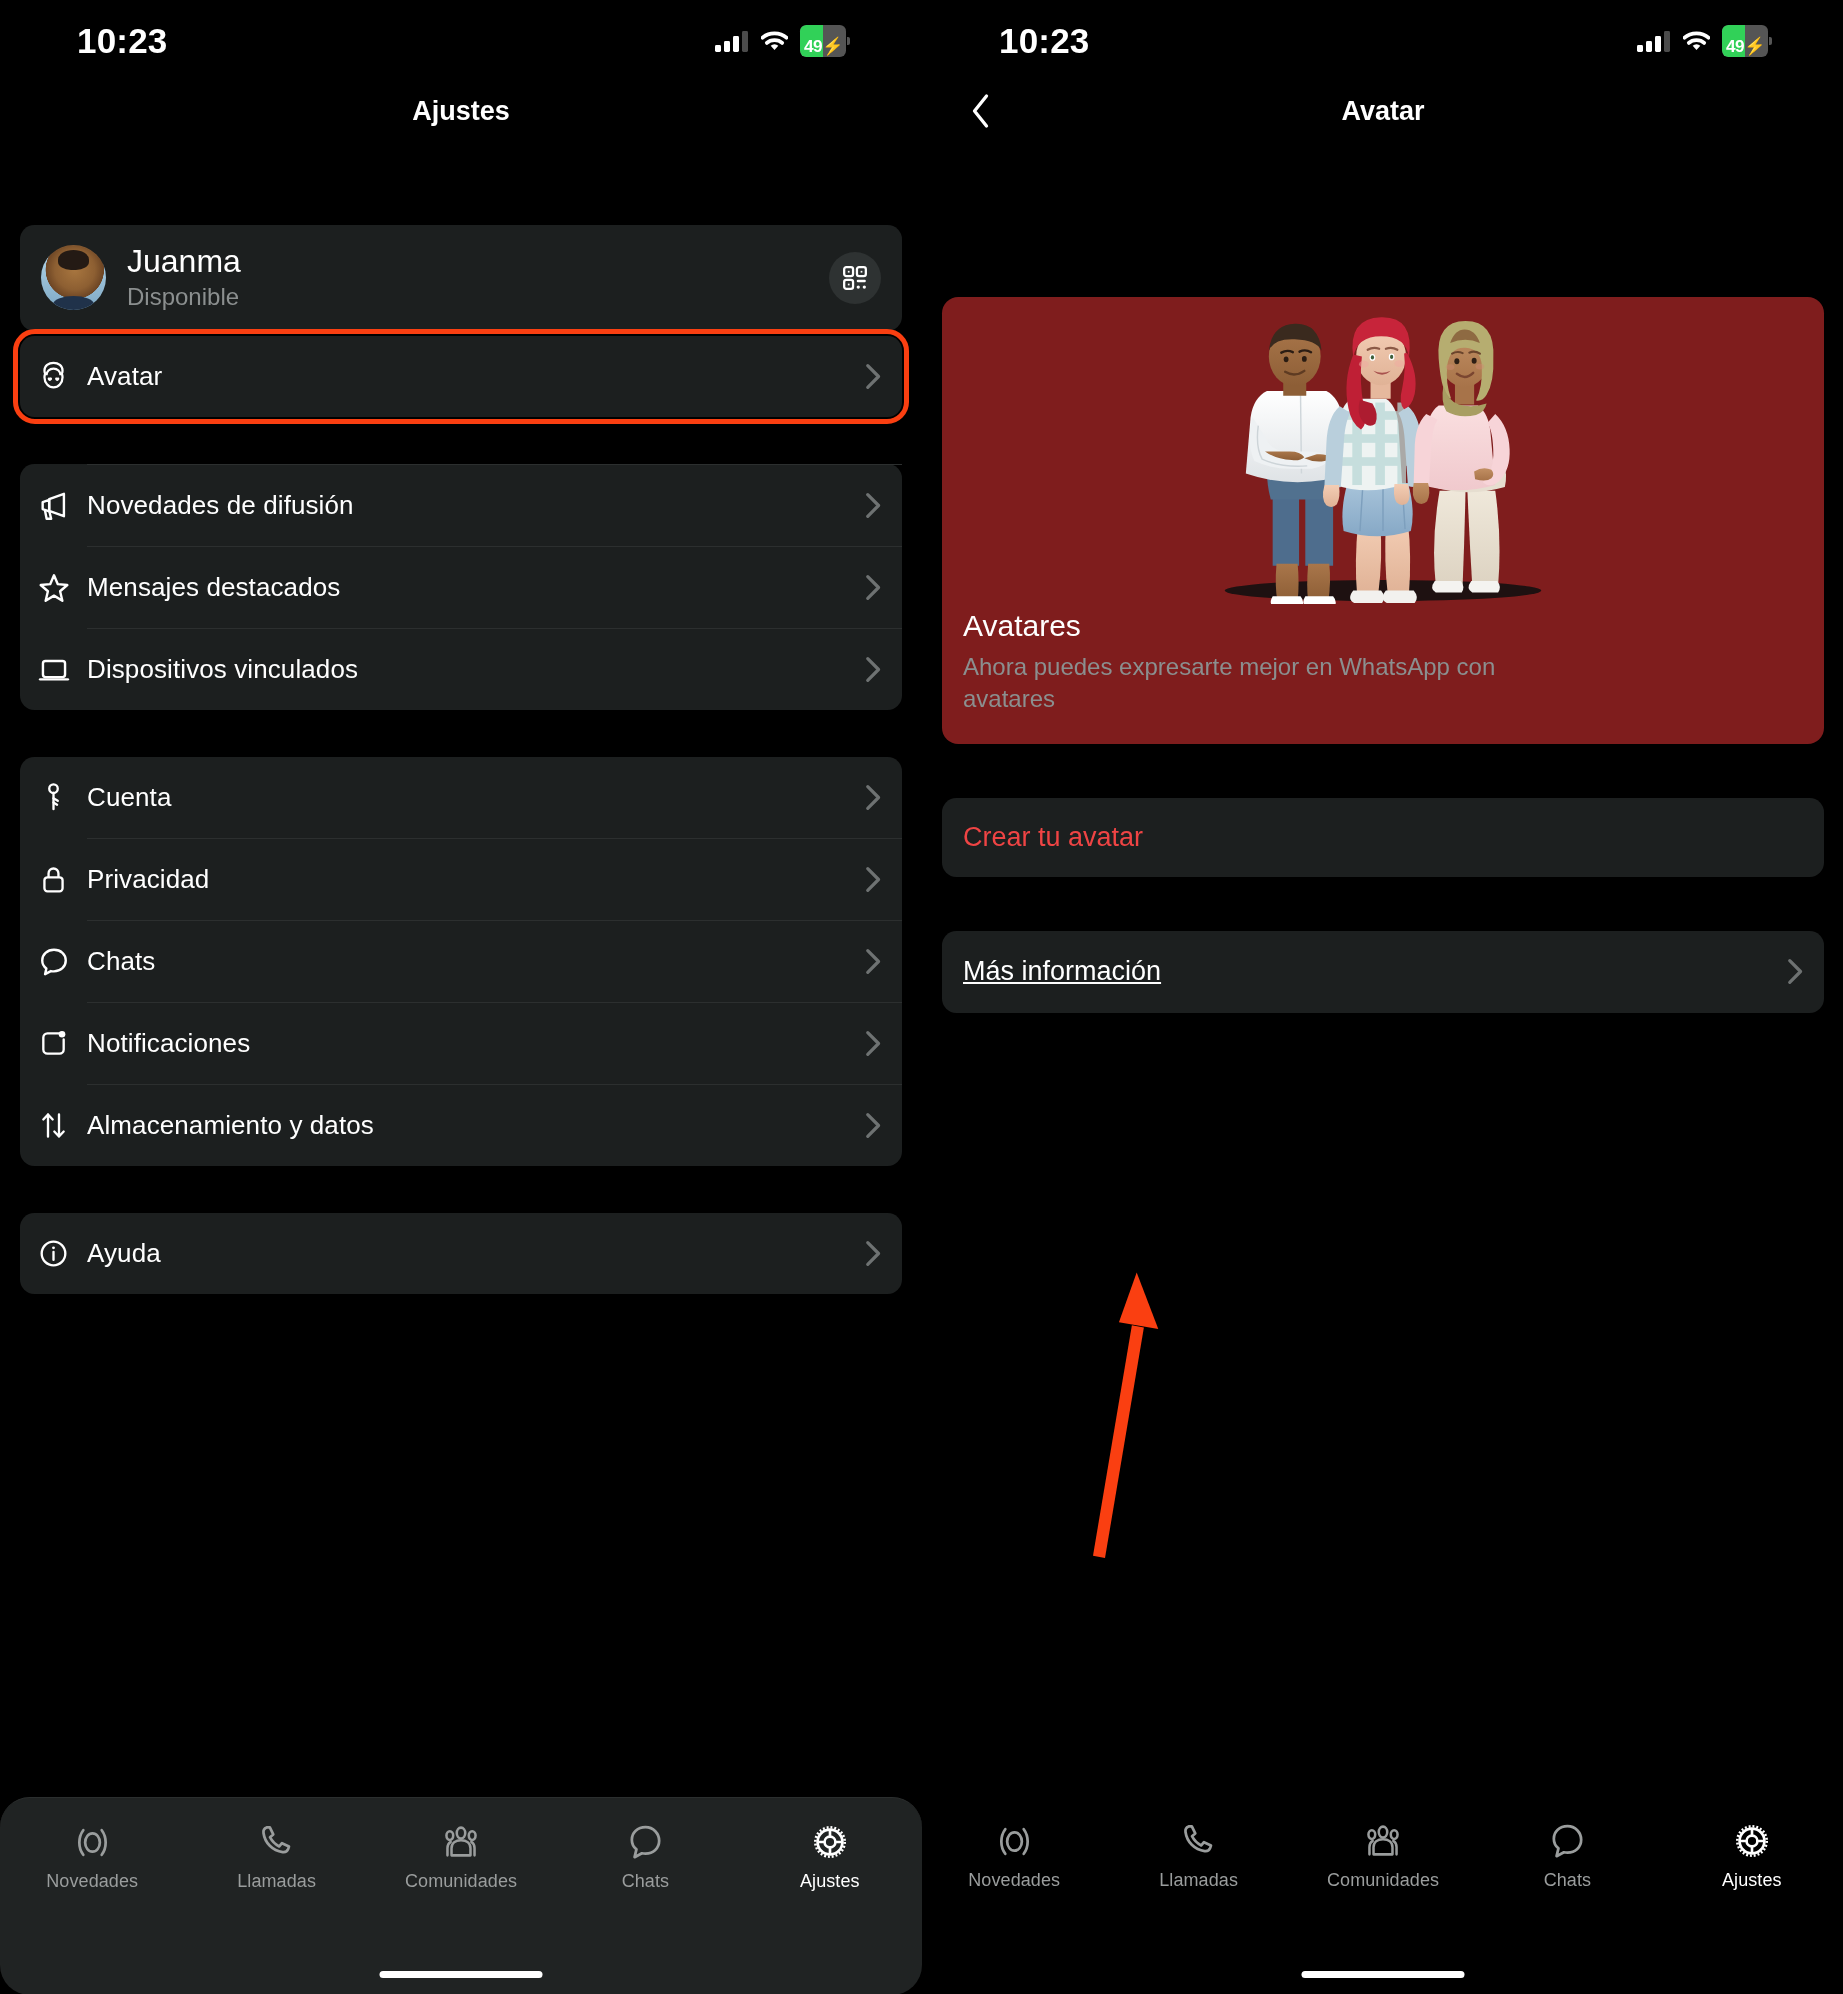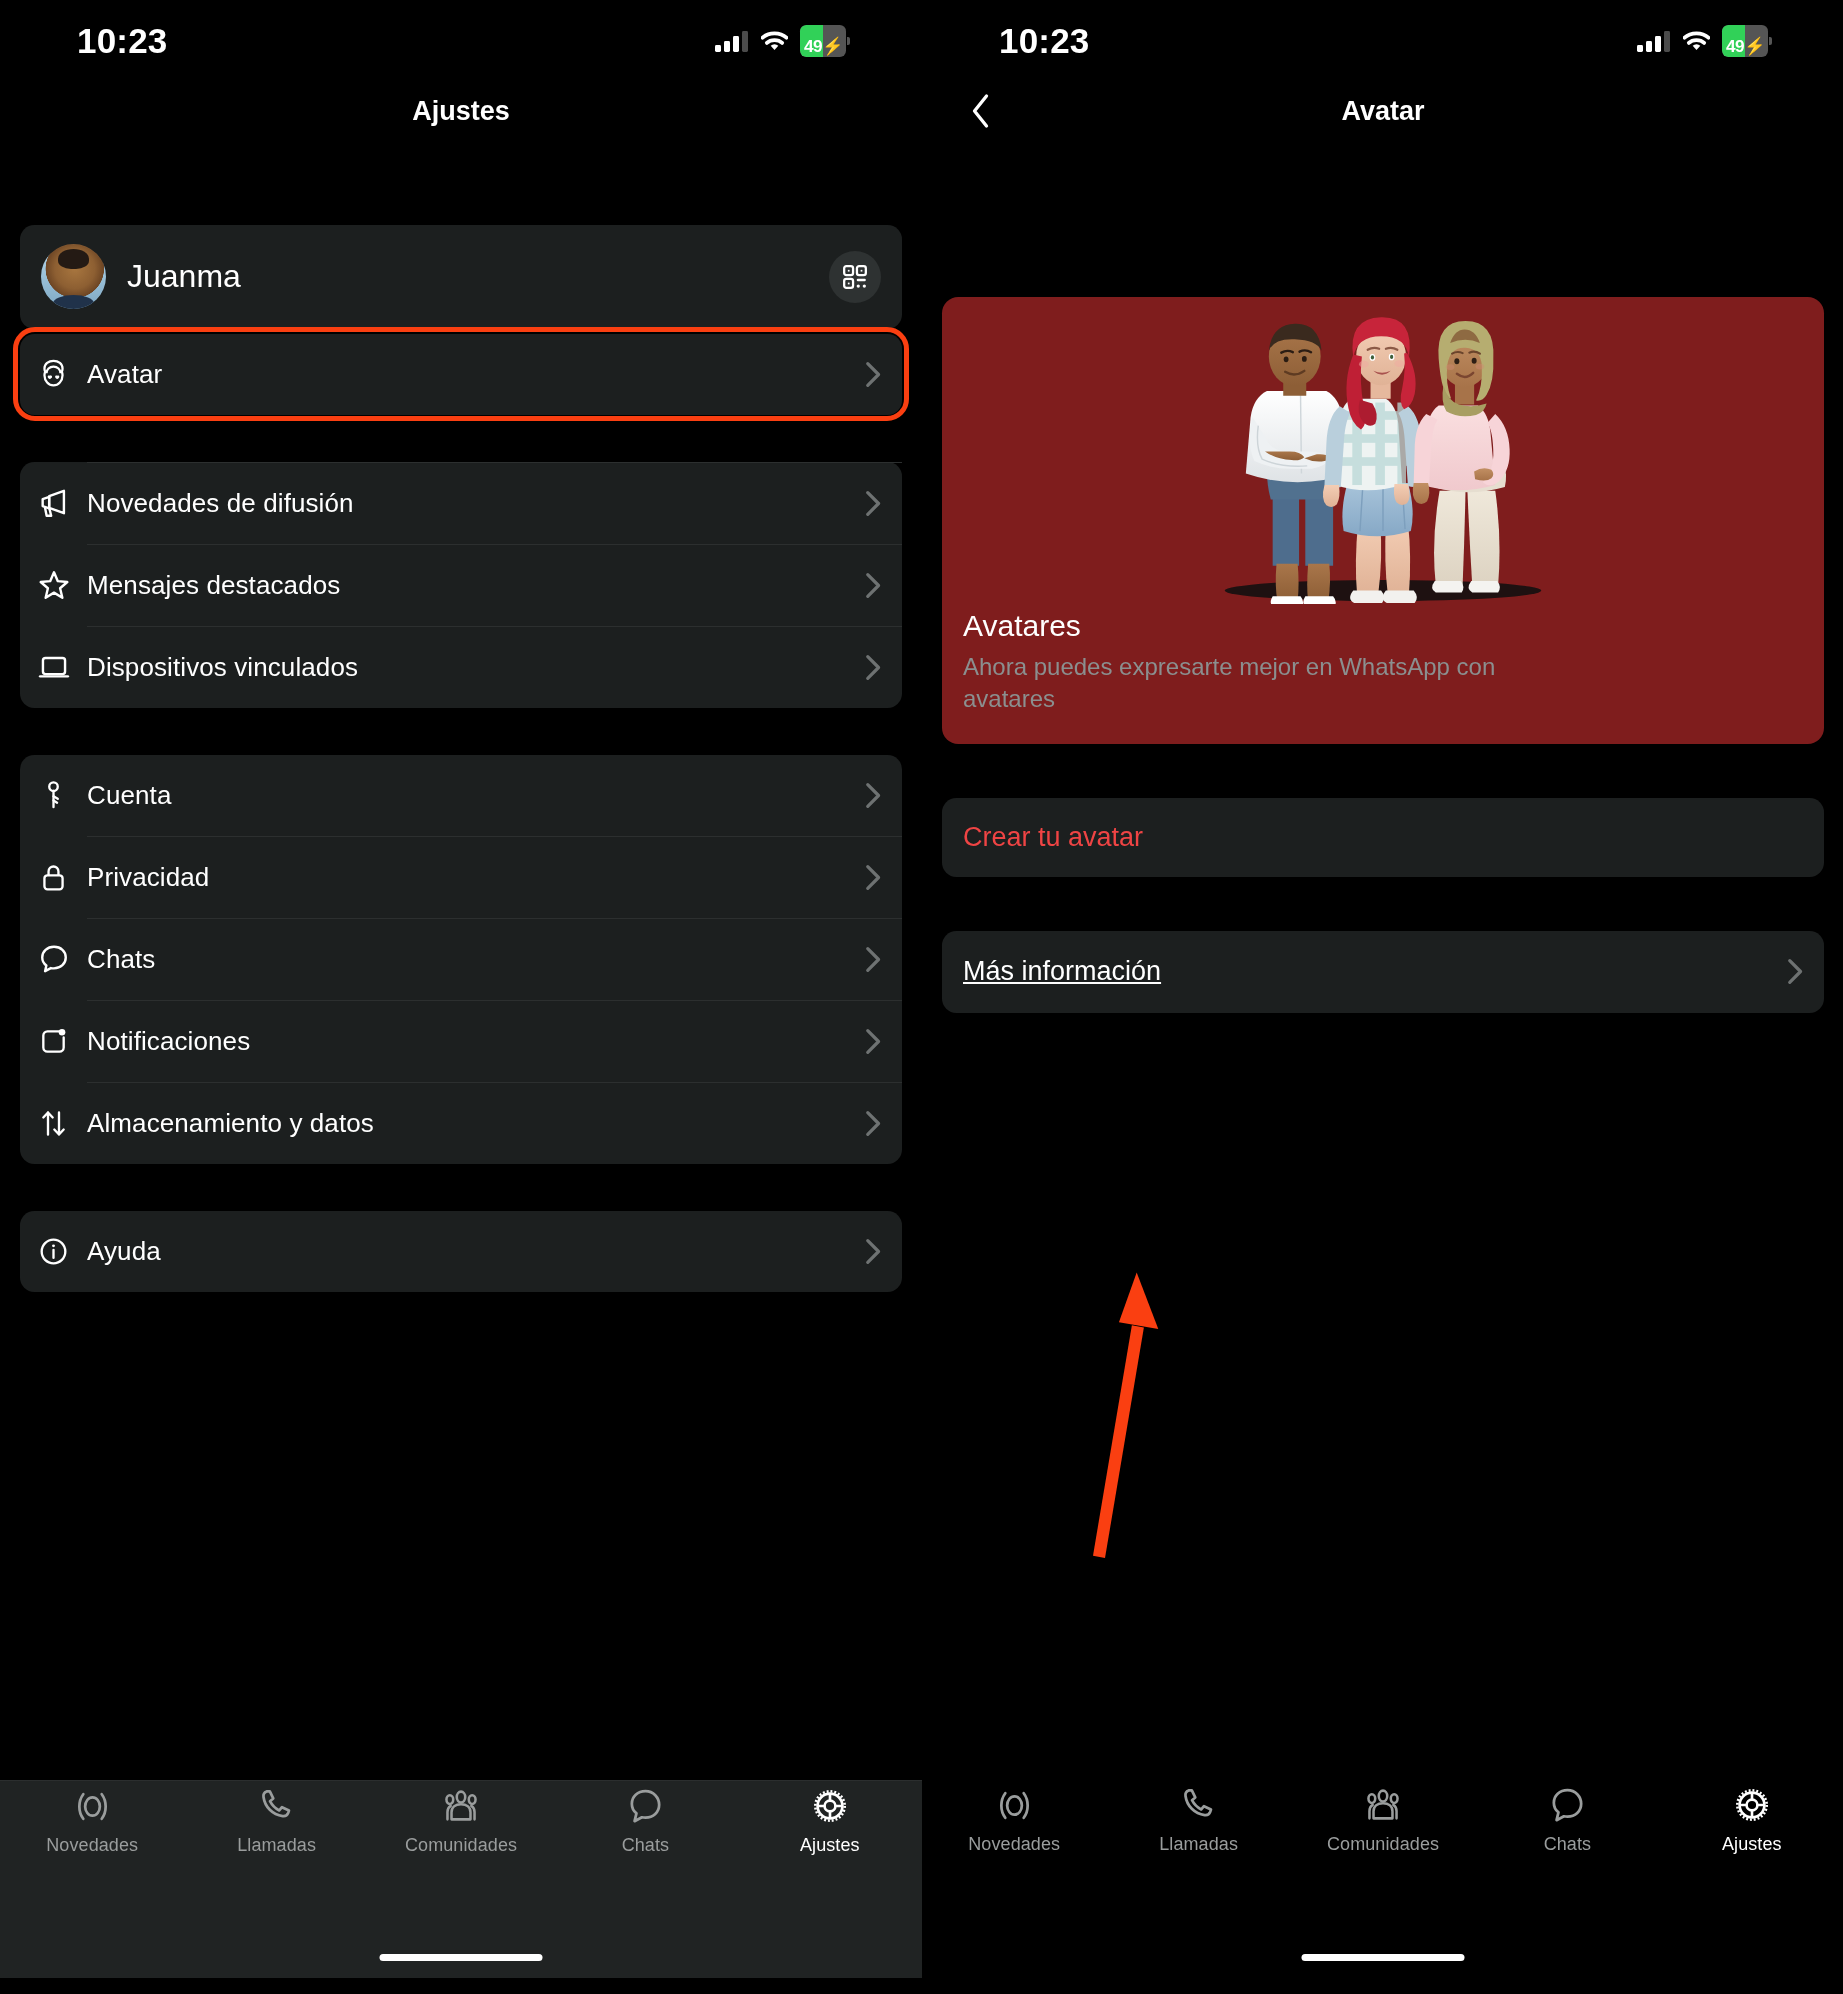--- a/index.html
+++ b/index.html
@@ -90,21 +90,23 @@
   
   .avatar-card { margin-top:4.8px; position:relative; }
   .highlight-box {
     position:absolute; left:-6.7px; top:-6.7px; right:-6.7px; bottom:-6.7px;
     border:5.3px solid #fa3f11; border-radius:22px; pointer-events:none;
   }
   .gap-xl { height:47px; }
 
   
   .tabbar {
-    position:absolute; left:0; bottom:17px; width:922px; height:198px;
+    position:absolute; left:0; bottom:0; width:922px; height:198px;
+    padding-top:19px;
+    border-radius:30px;
   }
   .tabbar.frosted { background:#202323; border-top:1px solid #2b2e2e; }
   .tabs { display:flex; width:100%; }
   .tab { flex:1 1 0; display:flex; flex-direction:column; align-items:center; gap:7.7px; }
   .tab-ico { height:46px; display:flex; align-items:flex-end; justify-content:center; }
   .tab-lbl { font-size:18px; color:#9a9d9d; letter-spacing:0.1px; }
   .tab.active .tab-lbl { color:#fff; }
   .home-ind {
     position:absolute; bottom:17.3px; left:50%; transform:translateX(-50%);
     width:163px; height:6.7px; border-radius:4.8px; background:#fff;
@@ -167,20 +169,21 @@
       <div class="nav-title">Ajustes</div>
     </div>
 
     <div class="content">
 
       <div class="card profile-card">
         <div class="profile-row">
           <div class="avatar-photo"></div>
           <div class="profile-text">
             <div class="profile-name">Juanma</div>
+            <div class="profile-status">Disponible</div>
           </div>
           <div class="qr-btn">
             <span>
               <svg width="26" height="26" viewBox="0 0 24 24">
                 <rect x="2" y="2" width="8.2" height="8.2" rx="2" fill="none" stroke="#fff" stroke-width="2.1"></rect>
                 <rect x="5.4" y="5.4" width="1.6" height="1.6" fill="#fff"></rect>
                 <rect x="13.8" y="2" width="8.2" height="8.2" rx="2" fill="none" stroke="#fff" stroke-width="2.1"></rect>
                 <rect x="17.2" y="5.4" width="1.6" height="1.6" fill="#fff"></rect>
                 <rect x="2" y="13.8" width="8.2" height="8.2" rx="2" fill="none" stroke="#fff" stroke-width="2.1"></rect>
                 <rect x="5.4" y="17.2" width="1.6" height="1.6" fill="#fff"></rect>

